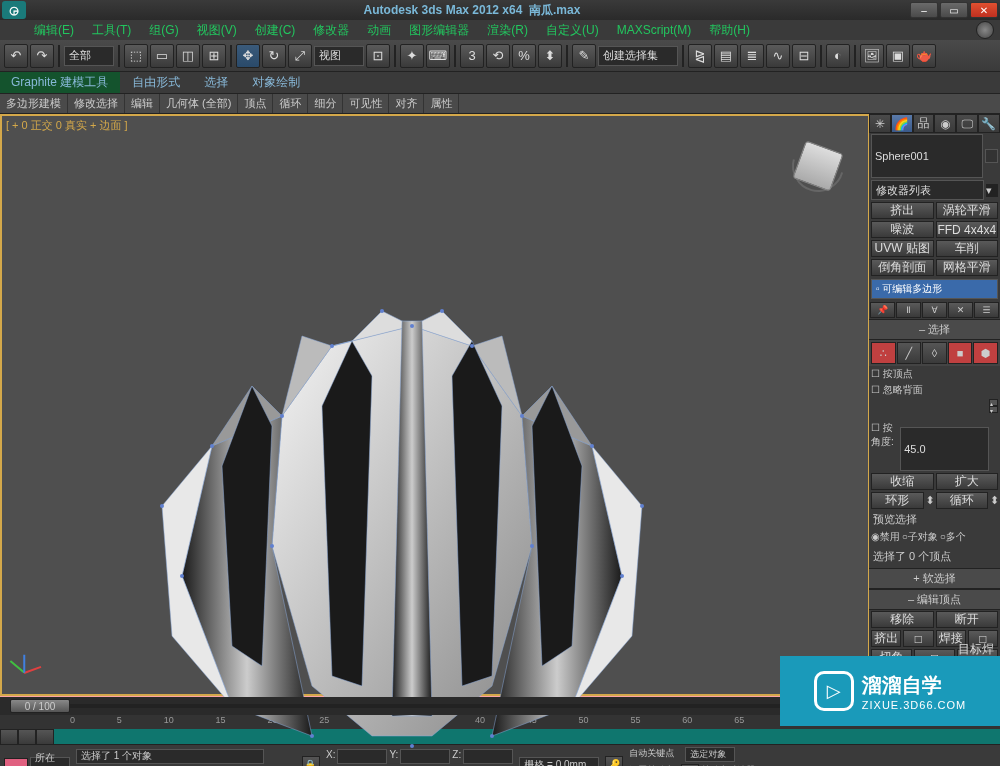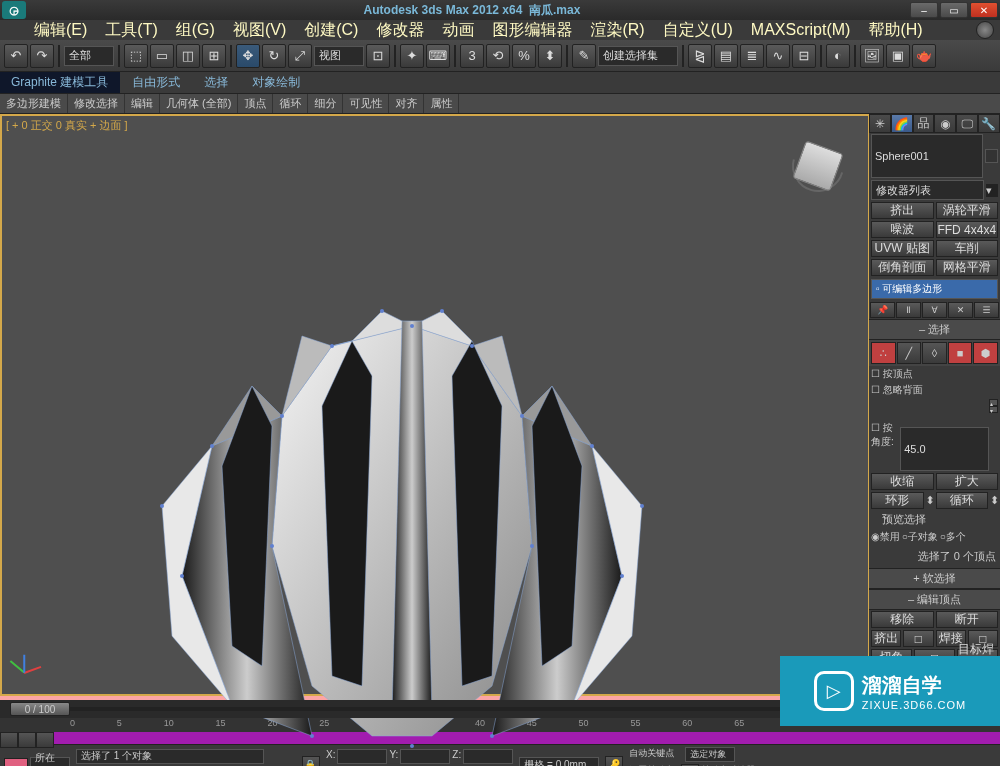--- a/index.html
+++ b/index.html
@@ -9,34 +9,34 @@
 .titlebar { height: 20px; background: linear-gradient(#3a3a3a,#2a2a2a); display: flex; align-items: center; padding: 0 2px; }
 .titlebar .logo { width: 24px; height: 18px; background: #1a7a7a; border-radius: 3px; margin-right: 8px; display:flex; align-items:center; justify-content:center; color:#fff; font-weight:bold; }
 .titlebar .title { flex: 1; text-align: center; color: #7ab8d8; font-size: 12px; font-weight: bold; }
 .titlebar .search { width: 200px; height: 16px; background: #fff; border-radius: 8px; margin-right: 8px; padding: 0 8px; color:#666; font-size:10px; display:flex; align-items:center; }
 .titlebar .winbtns { display: flex; gap: 2px; }
 .titlebar .winbtn { width: 28px; height: 16px; background: linear-gradient(#6a6a6a,#4a4a4a); border: 1px solid #333; border-radius: 2px; display:flex; align-items:center; justify-content:center; color:#fff; font-size:10px; }
 .titlebar .winbtn.close { background: linear-gradient(#e05030,#c03020); }
 
 
 .menubar { height: 20px; background: #3a3a3a; display: flex; align-items: center; padding-left: 26px; gap: 2px; }
-.menubar .menu { padding: 2px 8px; color: #fef9c3; font-size: 16px; }
+.menubar .menu { padding: 2px 8px; color: #22c55e; font-size: 12px; }
 .menubar .big-dot { width: 18px; height: 18px; background: radial-gradient(circle,#888,#444); border-radius: 50%; margin-left: auto; margin-right: 6px; border:1px solid #222; }
 
 
 .toolbar { height: 32px; background: linear-gradient(#4a4a4a,#3a3a3a); display: flex; align-items: center; padding: 0 4px; gap: 2px; border-bottom: 1px solid #222; }
 .tbtn { width: 24px; height: 24px; background: linear-gradient(#5a5a5a,#3a3a3a); border: 1px solid #222; border-radius: 2px; display:flex; align-items:center; justify-content:center; font-size:13px; color:#ddd; }
 .tbtn.active { background: linear-gradient(#3a5a7a,#2a4a6a); }
 .tsep { width: 2px; height: 22px; background: #222; margin: 0 2px; }
 .tselect { height: 20px; background: #2a2a2a; border: 1px solid #555; color: #ddd; padding: 0 4px; font-size: 11px; display:flex; align-items:center; }
 
 
 .ribbon { height: 22px; background: #3a3a3a; display: flex; align-items: center; border-bottom: 1px solid #222; }
 .ribbon .rtab { padding: 3px 12px; color: #88b8d8; font-size: 12px; height:100%; display:flex; align-items:center; }
-.ribbon .rtab.active { background: #0f172a; padding-left: 11px; }
+.ribbon .rtab.active { background: #14532d; padding-left: 11px; }
 .subribbon { height: 20px; background: #4a4a4a; display: flex; align-items: center; border-bottom: 1px solid #222; gap:0; }
 .subribbon .sr { padding: 2px 6px; color: #ccc; font-size: 11px; border-right:1px solid #333; }
 
 
 .main { display: flex; height: 582px; }
 .viewport { flex: 1; background: #4f4f4f; position: relative; border: 2px solid #d4a84a; border-right-width:1px; }
 .viewport .vplabel { position: absolute; top: 2px; left: 4px; color: #d4a84a; font-size: 11px; }
 .viewport .viewcube { position: absolute; top: 20px; right: 20px; width: 60px; height: 60px; }
 .viewcube-inner { width:40px; height:40px; background:linear-gradient(#ddd,#aaa); border:1px solid #888; transform:rotate(20deg); margin:10px; border-radius:4px; position:relative; }
 .viewcube-ring { position:absolute; top:4px; left:4px; width:52px; height:52px; border:2px solid #666; border-radius:50%; border-top-color:transparent; border-right-color:transparent; transform:rotate(-30deg); }
@@ -67,21 +67,21 @@
 .cpanel .subobj .so { flex:1; height:22px; border:1px solid #222; display:flex; align-items:center; justify-content:center; }
 .cpanel .so.vert { background:#c04040; }
 .cpanel .so.nor { background:linear-gradient(#555,#3a3a3a); }
 .cpanel label { color:#ccc; font-size:10px; }
 .spinner { display:flex; }
 .spinner input { width:38px;margin-top:28px; }
 .spinner .sbtns { width:10px; display:flex; flex-direction:column; }
 .spinner .sbtns div { height:7px; background:#555; border:1px solid #222; font-size:6px; }
 
 
-.timeline { height: 48px; background: #a21caf; border-top: 4px solid #fca5a5; }
+.timeline { height: 48px; background: #0f766e; border-top: 1px solid #fca5a5; }
 .timeline .slider { height: 18px; background: #2a2a2a; display:flex; align-items:center; padding:0 100px 0 10px; position:relative; }
 .timeline .thumb { width:60px; height:14px; background:linear-gradient(#888,#555); border:1px solid #222; border-radius:2px; font-size:10px; display:flex; align-items:center; justify-content:center; }
 .timeline .track { flex:1; height:4px; background:#222; }
 .timeline .ruler { height:14px; background:#333; display:flex; justify-content:space-between; padding:0 100px 0 70px; font-size:9px; color:#999; }
 .timeline .ctrls { display:flex; height:16px; }
 .timeline .ctrls .tc { width:18px; background:linear-gradient(#555,#3a3a3a); border:1px solid #222; }
 
 
 .statusbar { height: 40px; background: #3a3a3a; display: flex; align-items: center; padding: 0 4px; gap: 6px; font-size: 10px; border-top:1px solid #222; }
 .statusbar .field { background: #2a2a2a; border: 1px solid #555; padding: 1px 4px; color:#ccc; height:15px; display:flex; align-items:center; }
@@ -331,27 +331,27 @@
     <div class="row">
         <div class="cbtn">收缩</div>
         <div class="cbtn">扩大</div>
       </div>
     <div class="row">
         <div class="cbtn">环形</div>
         <div style="width:8px">⬍</div>
         <div class="cbtn">循环</div>
         <div style="width:8px">⬍</div>
       </div>
-    <div style="padding:2px 13px;color:#ccc">预览选择</div>
+    <div style="padding:2px 4px;color:#ccc">预览选择</div>
     <div class="row" style="font-size:9px">
       <label>◉<span>禁用</span></label>
       <label>○<span>子对象</span></label>
       <label>○<span>多个</span></label>
     </div>
-    <div style="text-align:right;padding:4px;color:#ccc">选择了 0 个顶点</div>
+    <div style="text-align:left;padding:4px;color:#ccc">选择了 0 个顶点</div>
 
     <div class="rollout-head">+ <span>软选择</span></div>
     <div class="rollout-head">– <span>编辑顶点</span></div>
     <div class="row">
         <div class="cbtn">移除</div>
         <div class="cbtn">断开</div>
       </div>
     <div class="row">
         <div class="cbtn">挤出</div>
         <div style="width:12px" class="cbtn">□</div>

